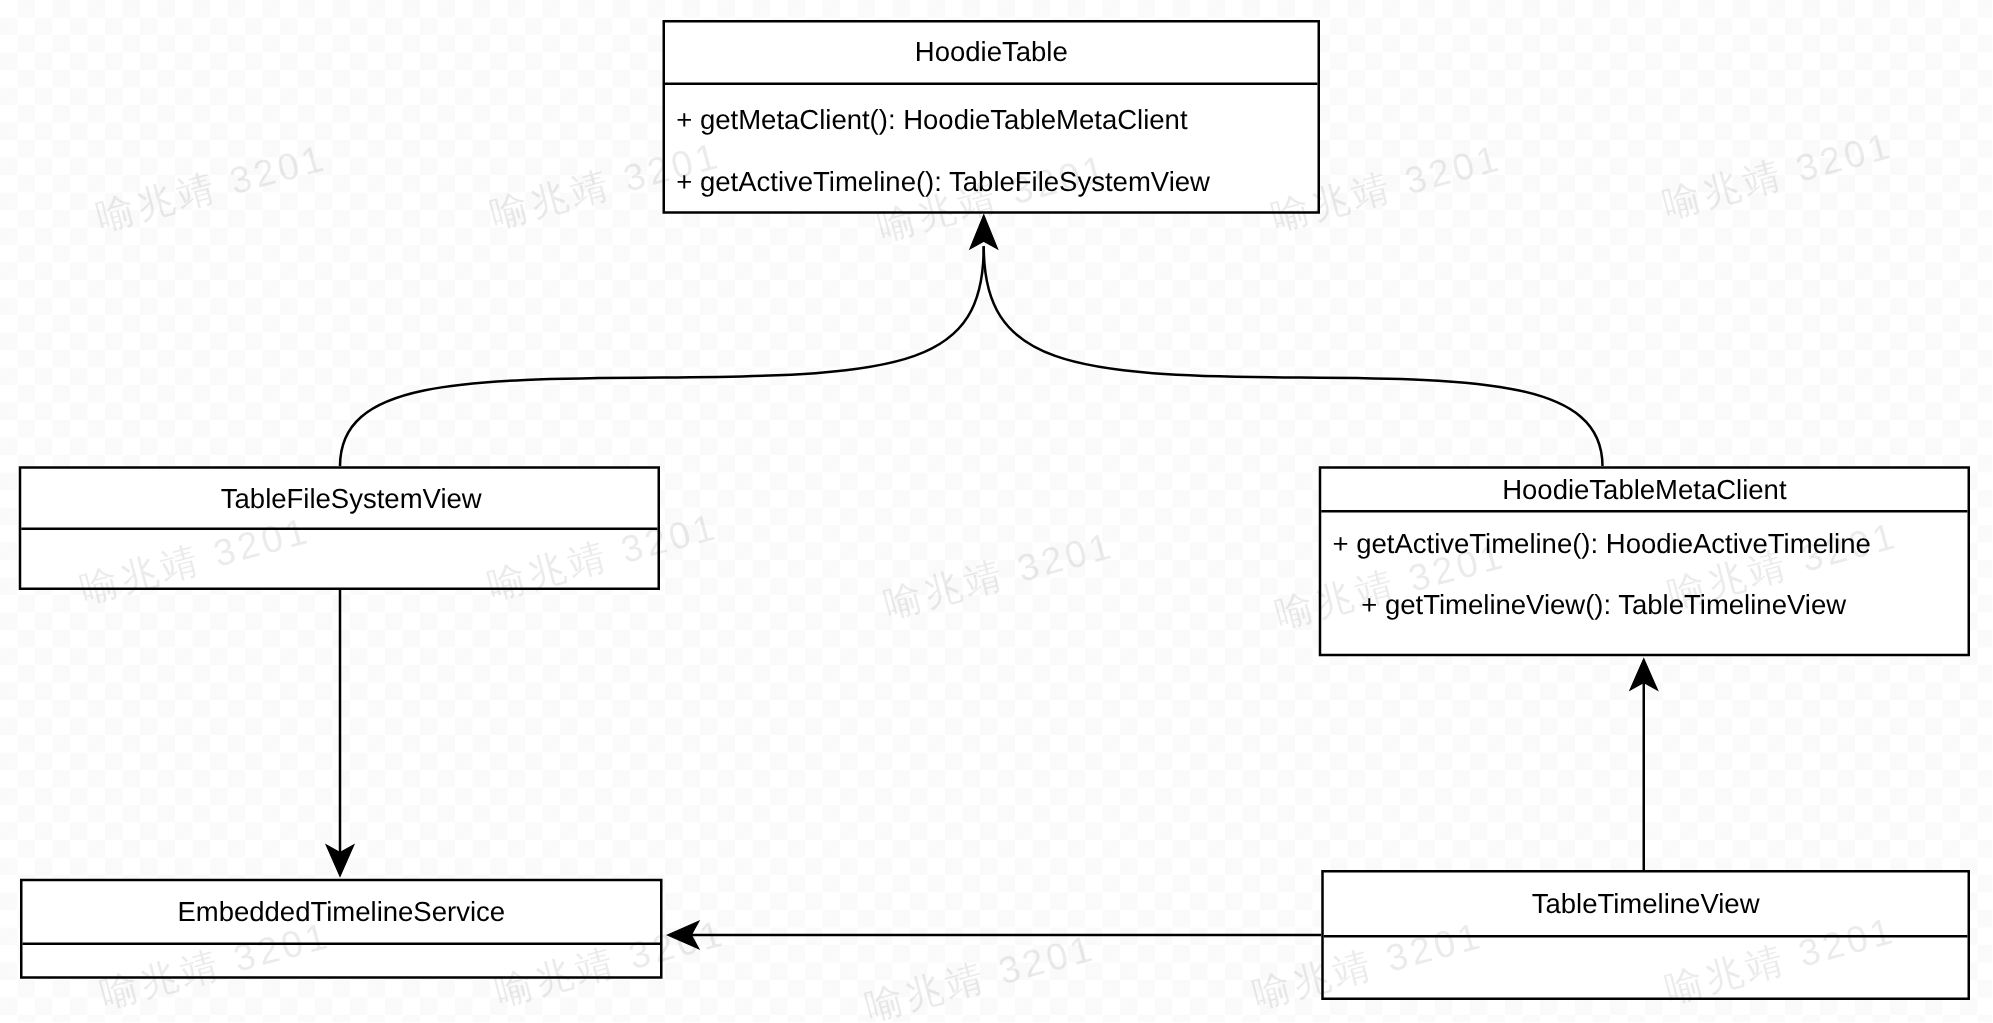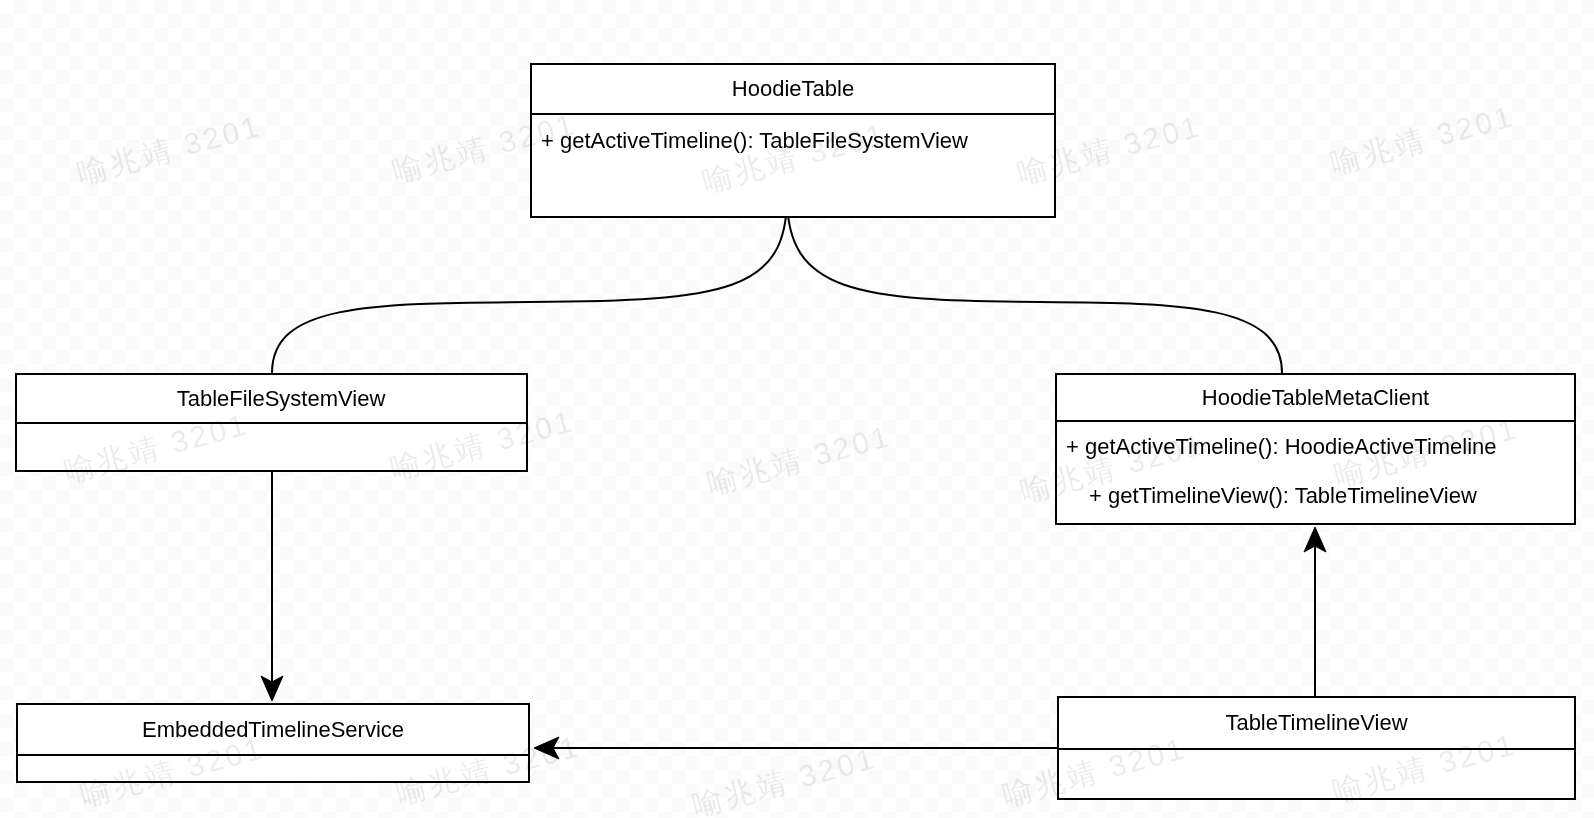--- a/index.html
+++ b/index.html
@@ -66,34 +66,35 @@
     <path d="M 272,472 L 272,683" fill="none" stroke="#000" stroke-width="2"></path>
     <path d="M 272,701 L 283,676 L 272,682 L 261,676 Z" fill="#000" stroke="#000" stroke-width="1"></path>
 
     <path d="M 1315,696 L 1315,546" fill="none" stroke="#000" stroke-width="2"></path>
     <path d="M 1315,527 L 1326,552 L 1315,546 L 1304,552 Z" fill="#000" stroke="#000" stroke-width="1"></path>
 
     <path d="M 1057,748 L 553,748" fill="none" stroke="#000" stroke-width="2"></path>
     <path d="M 534,748 L 559,737 L 553,748 L 559,759 Z" fill="#000" stroke="#000" stroke-width="1"></path>
   </svg>
 
-  <div class="uml-class" style="left:530px;top:16px;width:526px;height:155px;margin-top:47px;">
+  <div class="uml-class" style="left:530px;top:16px;width:526px;height:155px;">
     <div class="uml-title" style="height:50px;">HoodieTable</div>
     <div class="uml-body" style="padding-top:2px;">
+      <div class="uml-method" style="height:52px;">+ getMetaClient(): HoodieTableMetaClient</div>
       <div class="uml-method" style="height:47px;">+ getActiveTimeline(): TableFileSystemView</div>
     </div>
   </div>
 
   <div class="uml-class" style="left:15px;top:373px;width:513px;height:99px;">
     <div class="uml-title" style="height:49px;padding-left:19px;">TableFileSystemView</div>
     <div class="uml-body" style="height:46px;"></div>
   </div>
 
   <div class="uml-class" style="left:1055px;top:373px;width:521px;height:152px;">
-    <div class="uml-title" style="height:47px;text-align:center;">HoodieTableMetaClient</div>
+    <div class="uml-title" style="height:35px;text-align:center;">HoodieTableMetaClient</div>
     <div class="uml-body">
       <div class="uml-method" style="height:50px;text-align:center;">+ getActiveTimeline(): HoodieActiveTimeline</div>
       <div class="uml-method" style="height:47px;padding-left:32px;">+ getTimelineView(): TableTimelineView</div>
     </div>
   </div>
 
   <div class="uml-class" style="left:16px;top:703px;width:514px;height:80px;">
     <div class="uml-title" style="height:51px;">EmbeddedTimelineService</div>
     <div class="uml-body" style="height:37px;"></div>
   </div>

